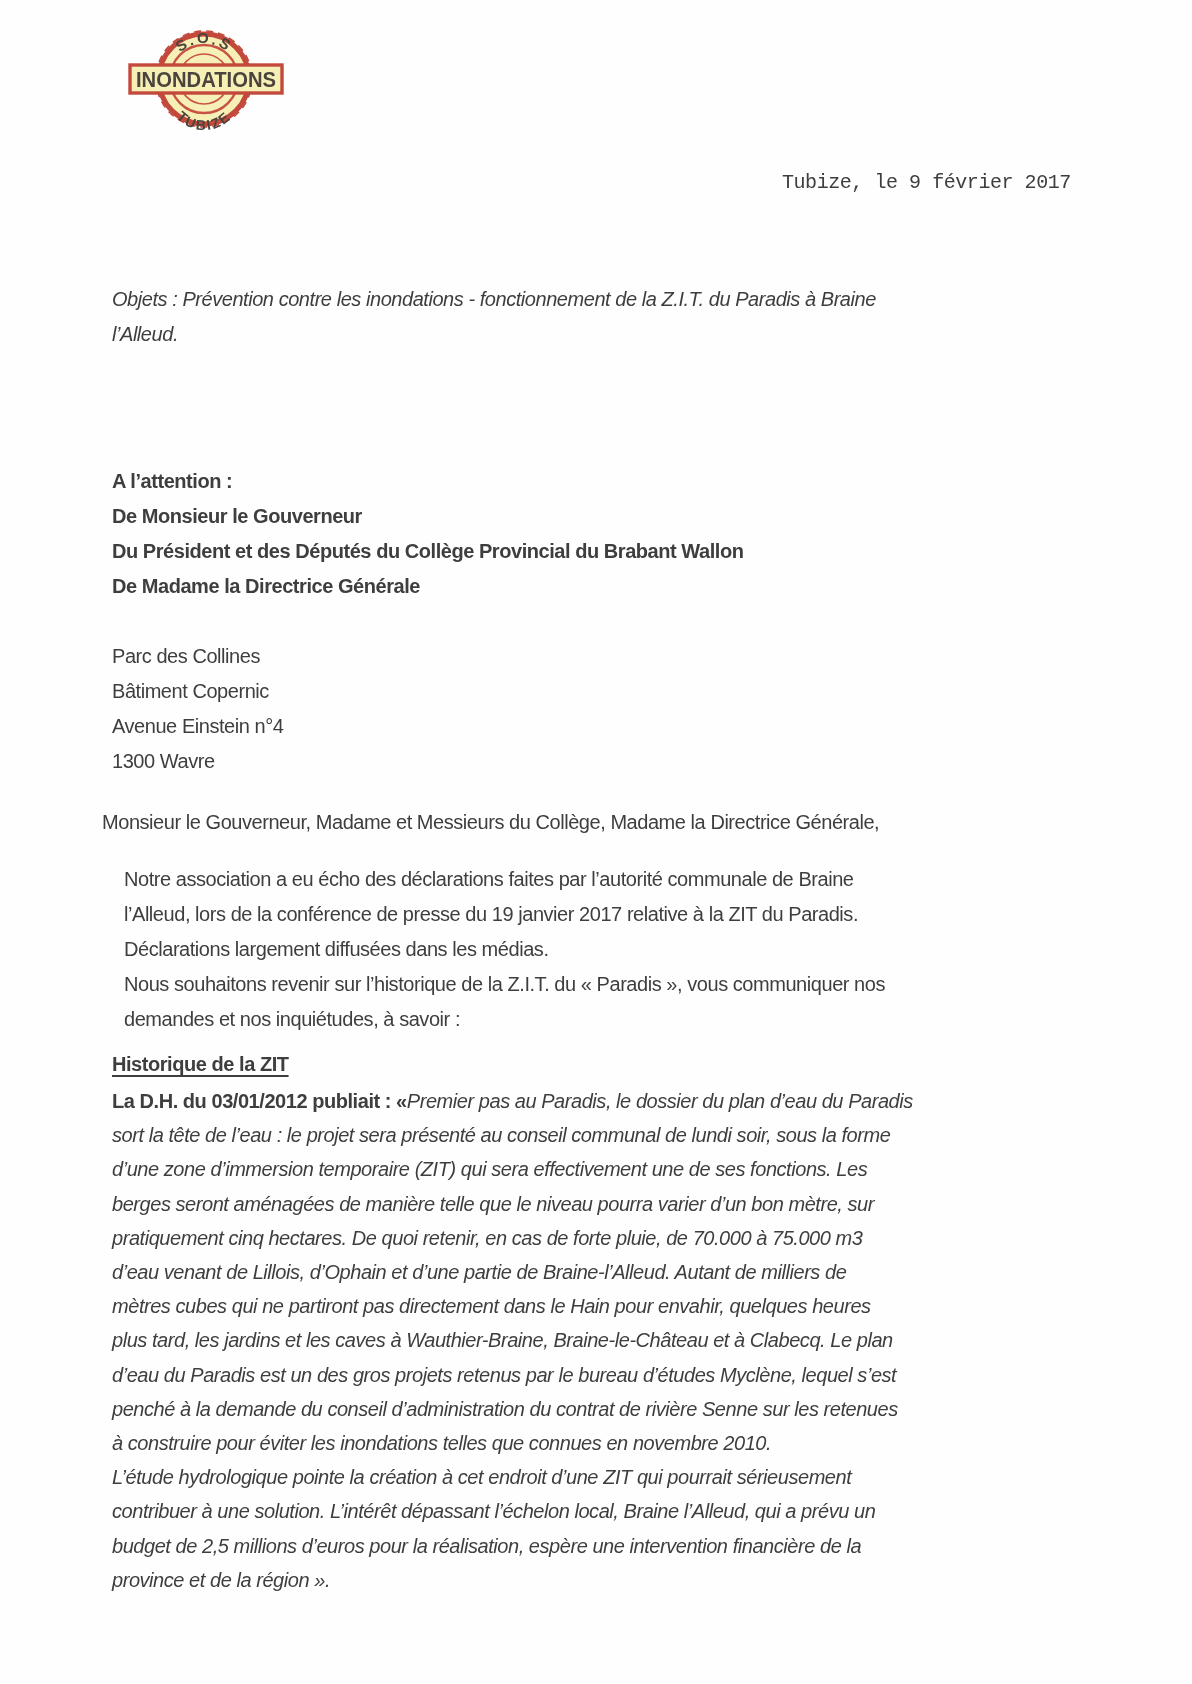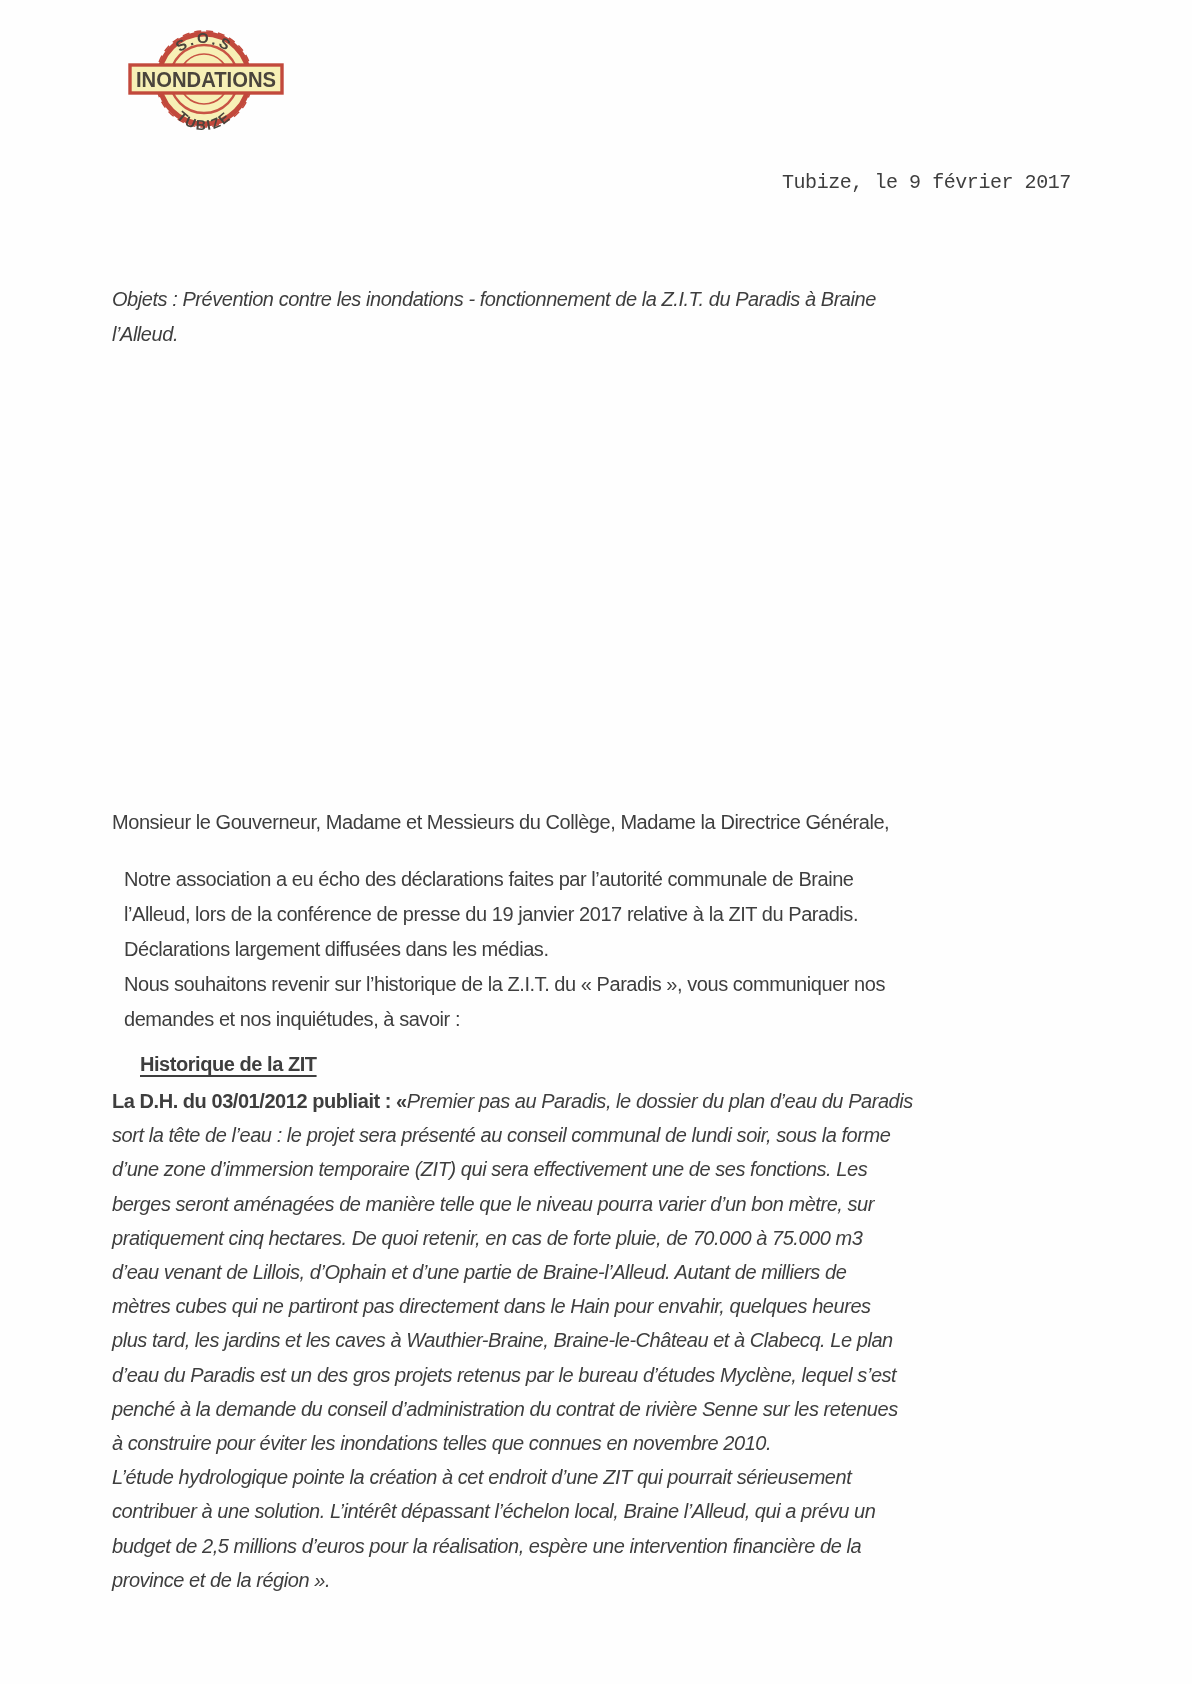--- a/index.html
+++ b/index.html
@@ -20,29 +20,28 @@
     white-space: pre-line;
     font-size: 20px;
     line-height: 35px;
     letter-spacing: -0.45px;
   }
   .bold { font-weight: bold; }
   .italic { font-style: italic; text-align: right; }
   .date-line { top: 165px; left: 782px; font-family: Liberation Mono, monospace; }
   .subject { top: 282px; left: 112px; width: 940px; font-style: italic; }
   .recipient { top: 429px; left: 112px; width: 800px; }
-  .salutation { top: 805px; left: 112px; width: 980px; }
+  .salutation { top: 805px; left: 102px; width: 980px; }
   .intro { top: 862px; left: 124px; width: 960px; }
   .history-heading {
     top: 1047px; left: 112px;
     font-weight: bold;
     text-decoration: underline;
     text-decoration-thickness: 2px;
     text-underline-offset: 4px;
-    margin-left: 28px;
   }
   .quote {
     top: 1084px; left: 112px; width: 975px;
     line-height: 34.2px;
   }
   .logo-wrap {
     position: absolute;
     top: 25px; left: 127px;
     width: 158px; height: 110px;
   }
@@ -80,20 +79,28 @@
       </text>
     </svg>
   </div>
 
   <div class="block date-line">Tubize, le 9 février 2017</div>
 
   <div class="block subject">Objets : Prévention contre les inondations - fonctionnement de la Z.I.T. du Paradis à Braine
 l’Alleud.</div>
 
   <div class="block recipient">
+    <div class="bold">A l’attention  :
+De Monsieur le Gouverneur
+Du Président et des Députés du Collège Provincial du Brabant Wallon
+De Madame la Directrice Générale</div>
+    <div>Parc des Collines
+Bâtiment Copernic
+Avenue Einstein n°4
+1300 Wavre</div>
   </div>
 
   <div class="block salutation">Monsieur le Gouverneur, Madame et Messieurs du Collège, Madame la Directrice Générale,</div>
 
   <div class="block intro">Notre association a eu écho des déclarations faites par l’autorité communale de Braine
 l’Alleud, lors de la conférence de presse du 19 janvier 2017 relative à la ZIT du Paradis.
 Déclarations largement diffusées dans les médias.
 Nous souhaitons revenir sur l’historique de la Z.I.T. du « Paradis », vous communiquer nos
 demandes et nos inquiétudes, à savoir :</div>
 

